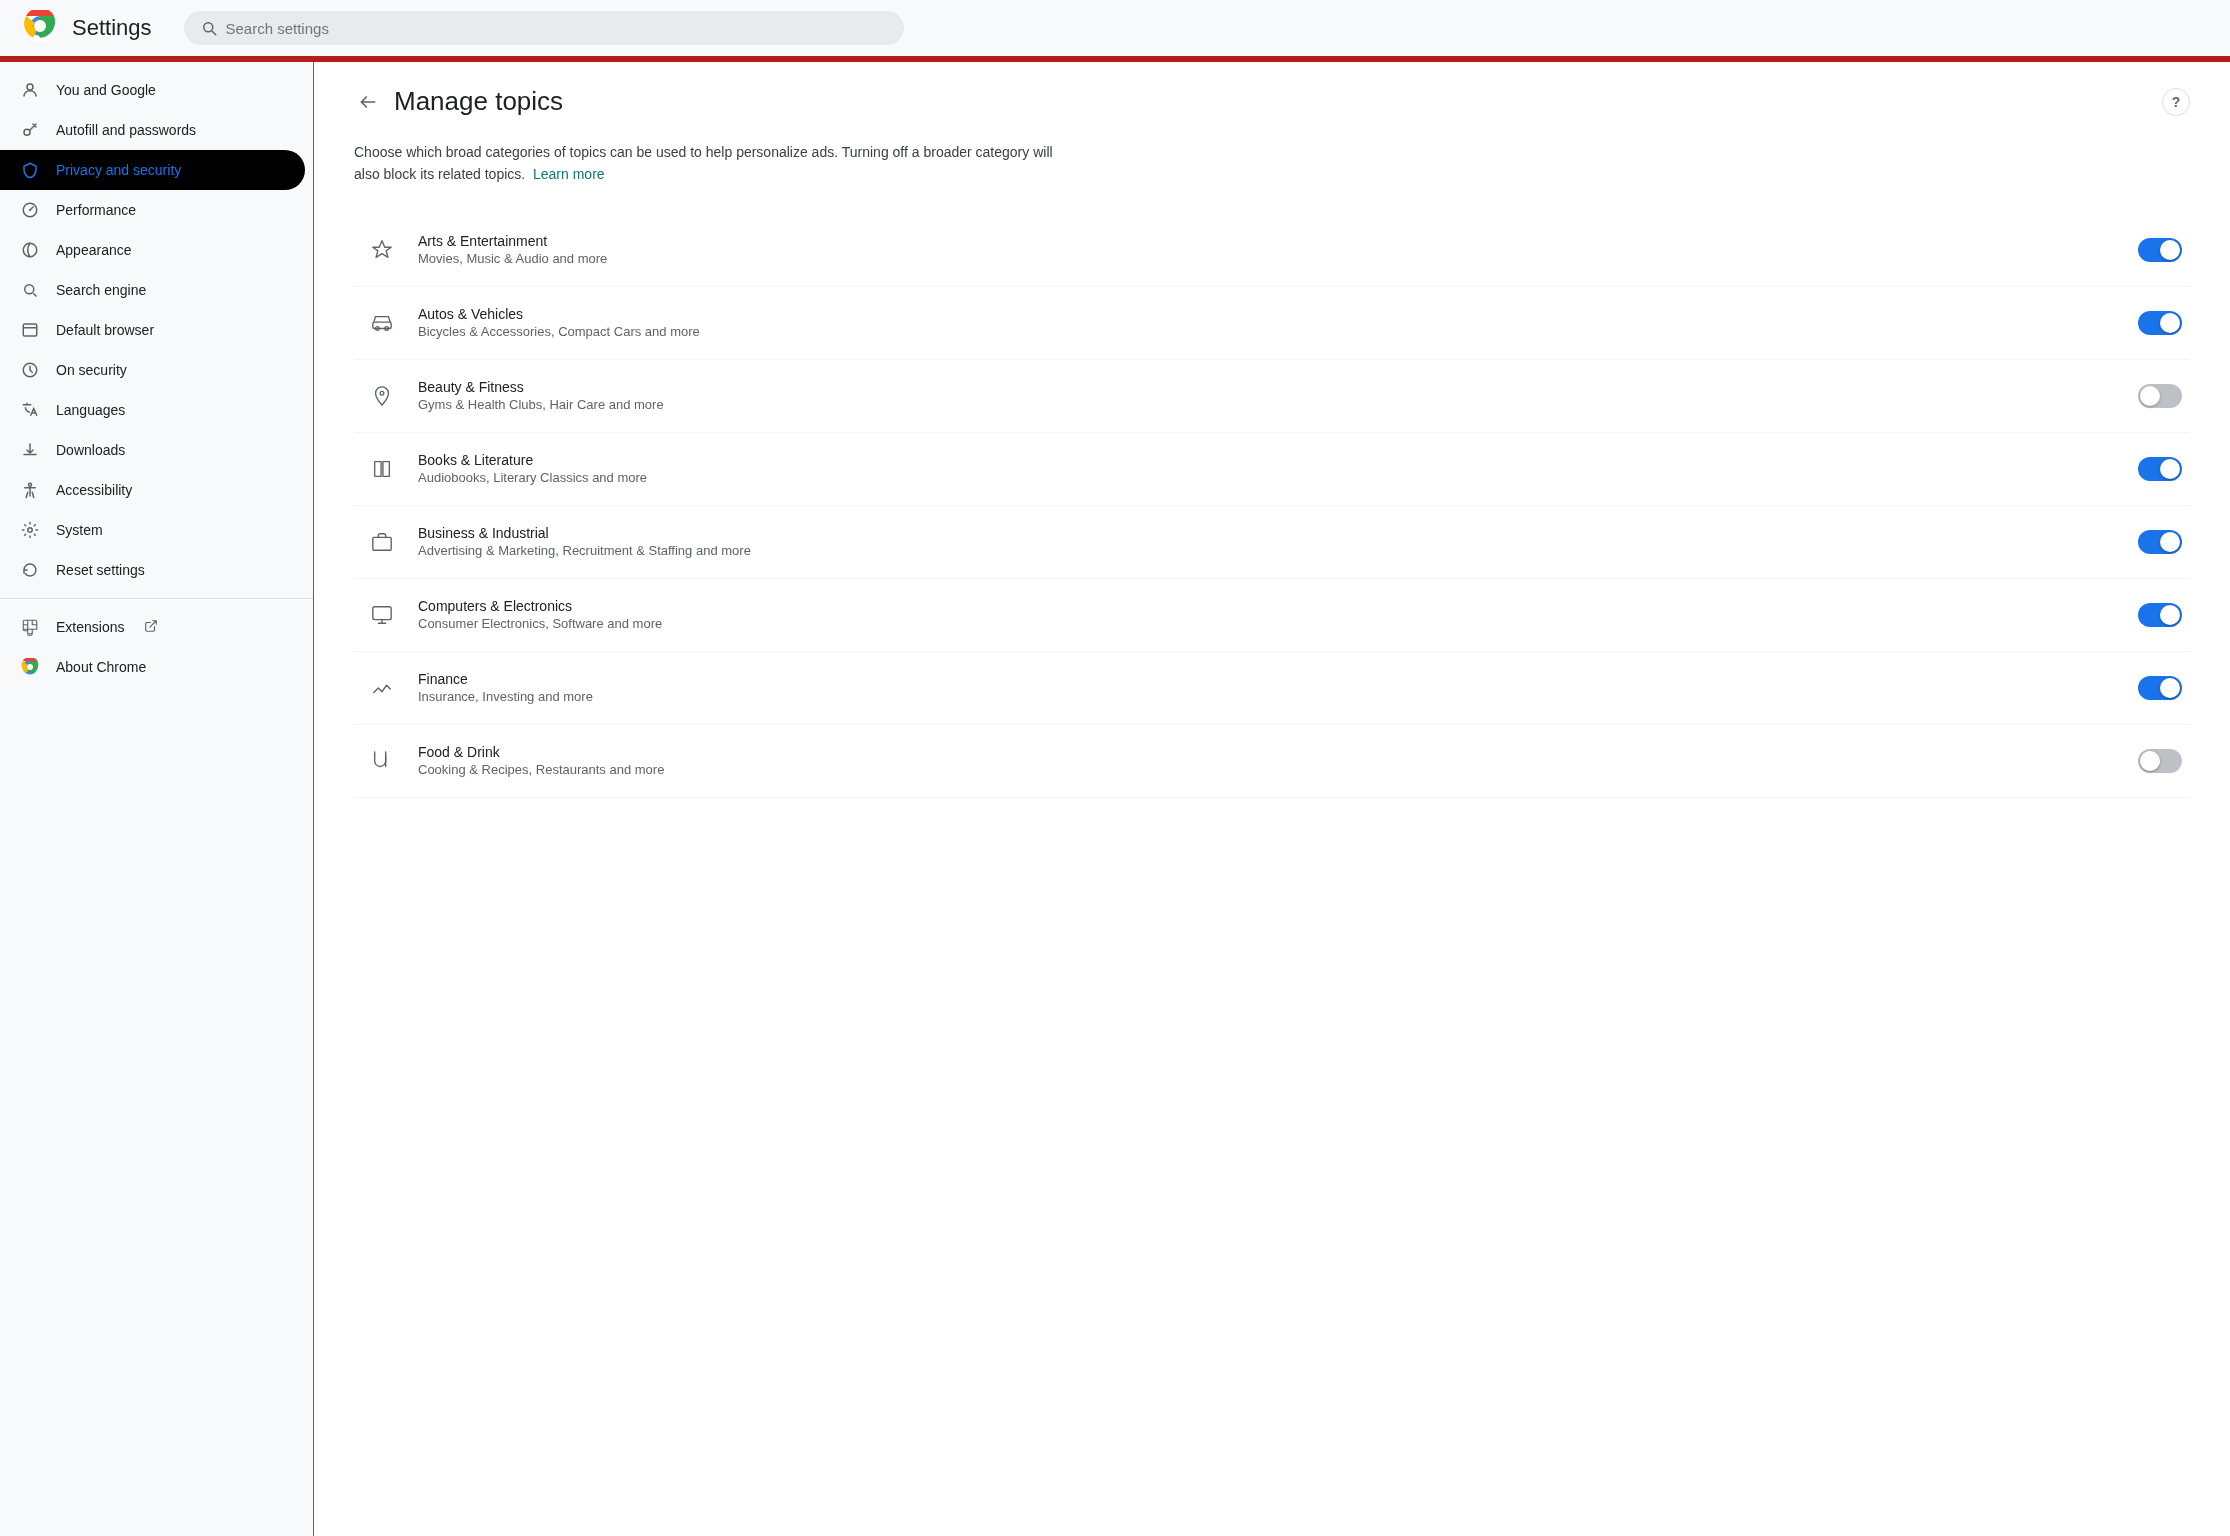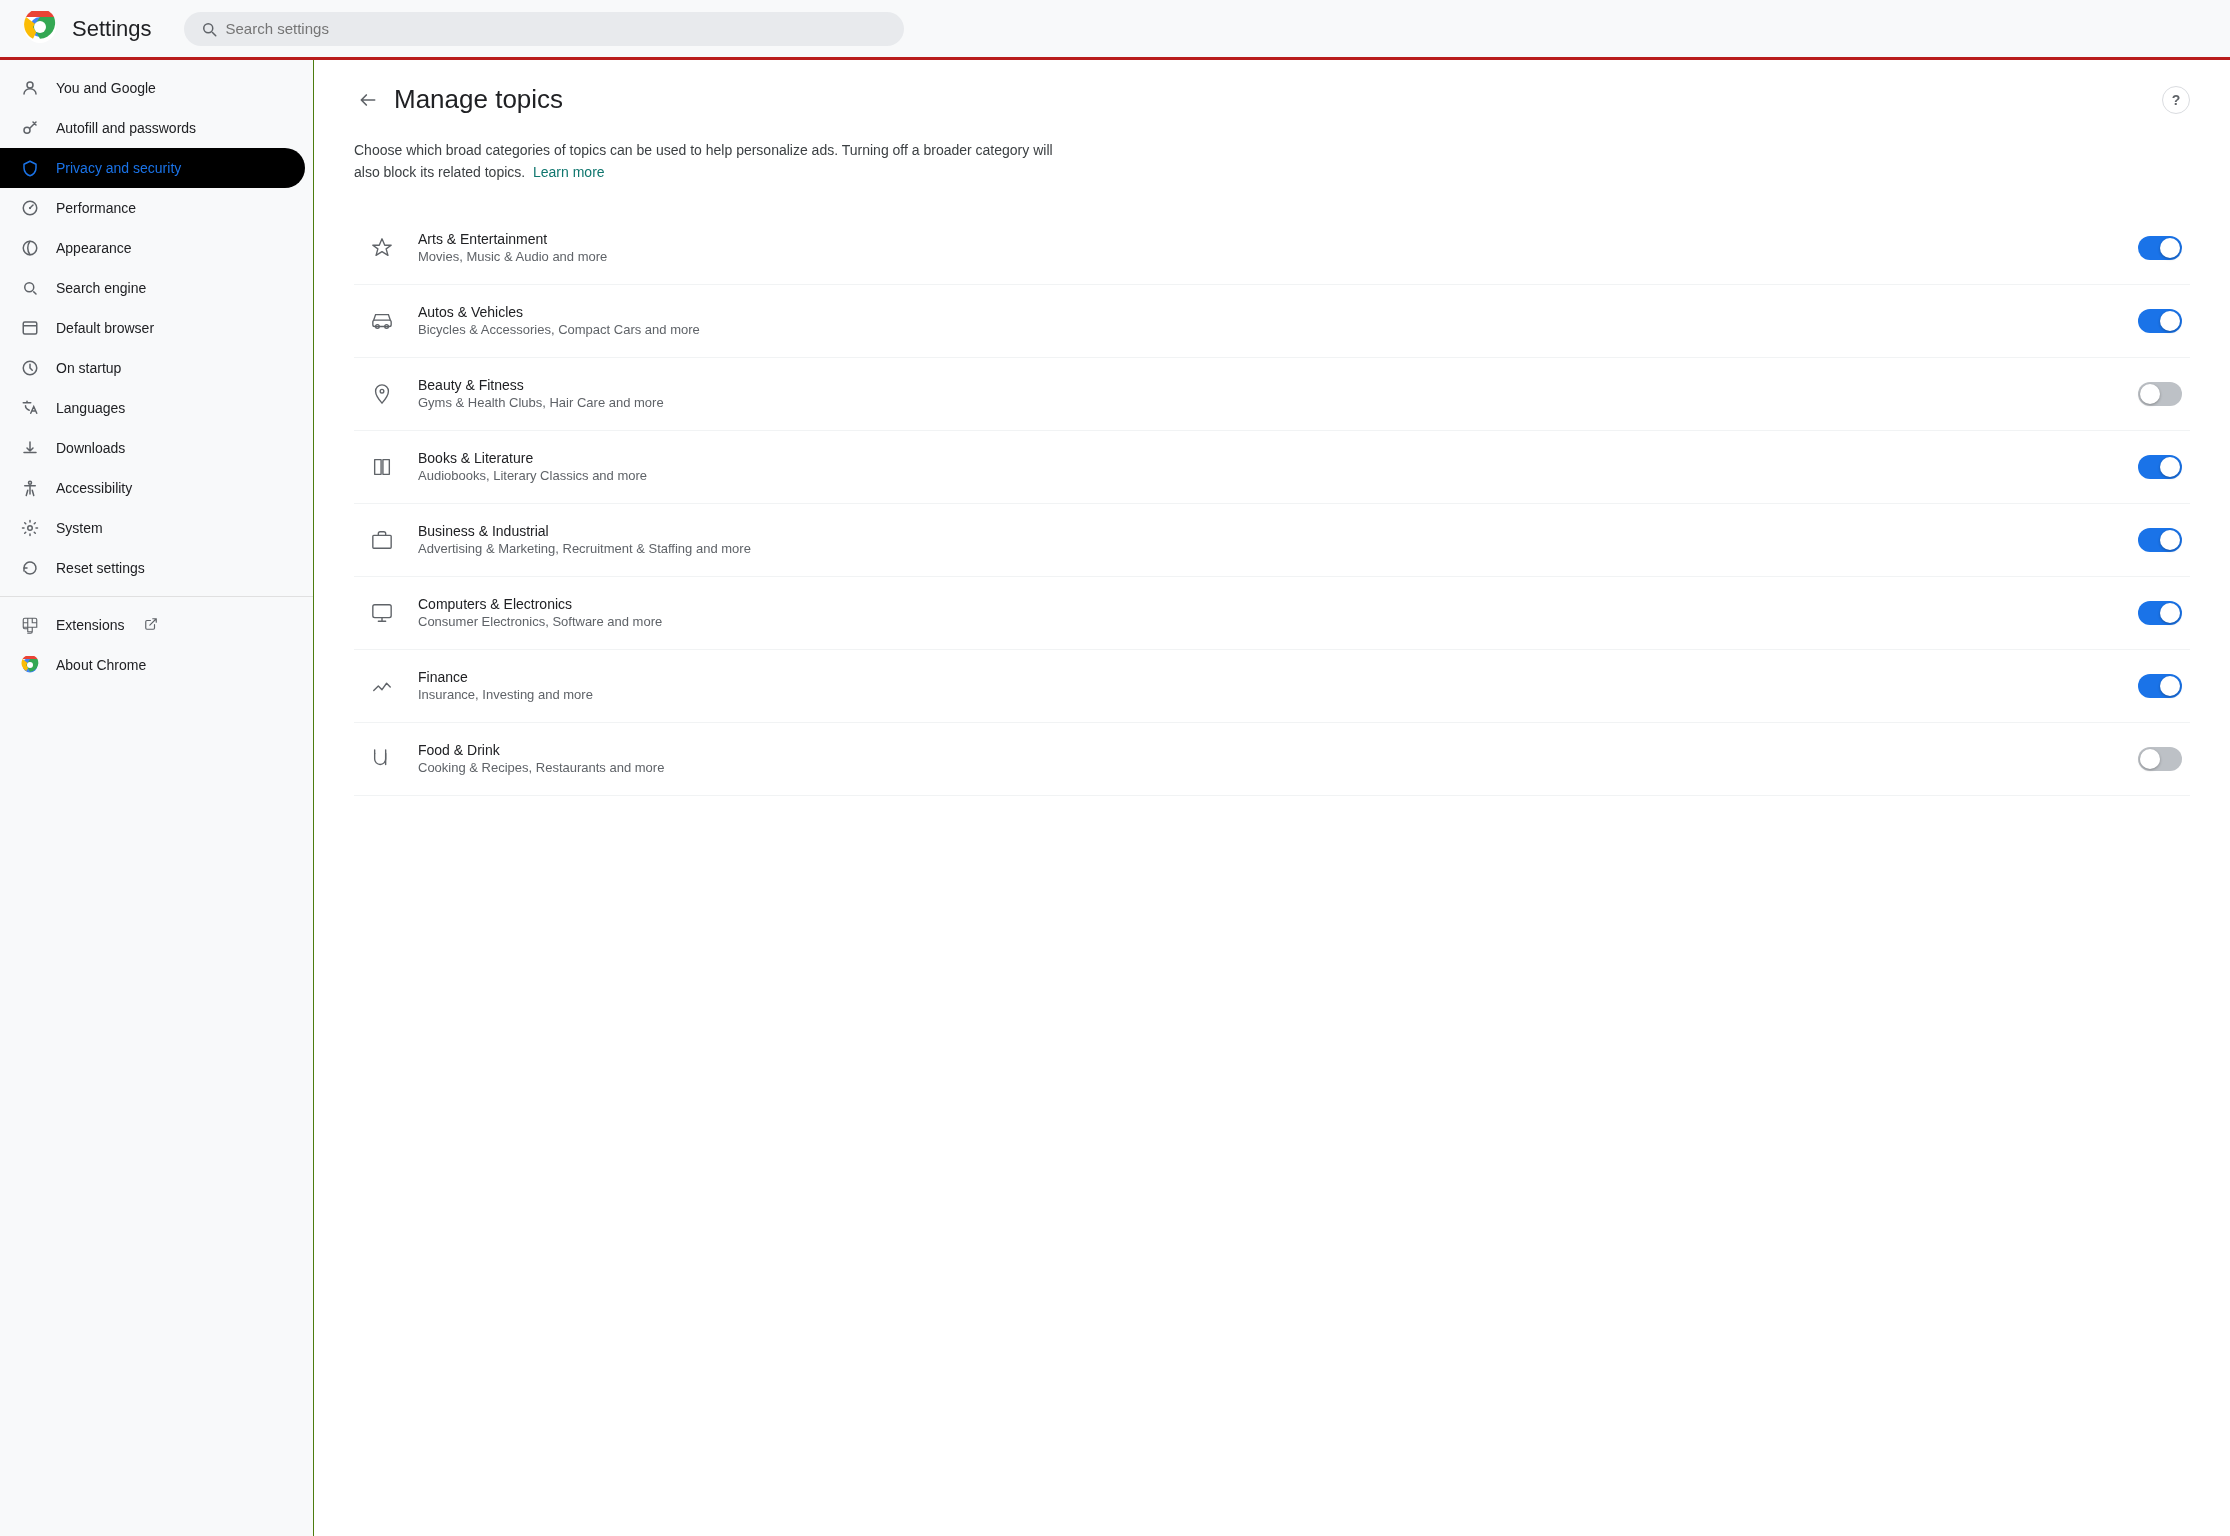--- a/index.html
+++ b/index.html
@@ -3,21 +3,21 @@
   <meta charset="utf-8">
   <style>
     * { box-sizing: border-box; margin: 0; padding: 0; }
     body { font-family: 'Segoe UI', Arial, sans-serif; background: #fff; display: flex; flex-direction: column; height: 100vh; overflow: hidden; }
 
     .top-bar {
       display: flex;
       align-items: center;
       padding: 10px 24px;
       background: #f8f9fa;
-      border-bottom: 3px solid #b91c1c;
+      border-bottom: 6px solid #b91c1c;
       gap: 16px;
       min-height: 60px;
     }
 
     .chrome-logo {
       width: 32px;
       height: 32px;
       flex-shrink: 0;
     }
 
@@ -328,21 +328,21 @@
         </span>
         <span>Default browser</span>
       </div>
       <div class="sidebar-item">
         <span class="icon">
           <svg width="18" height="18" viewBox="0 0 24 24" fill="none">
             <circle cx="12" cy="12" r="9" stroke="currentColor" stroke-width="2"></circle>
             <path d="M12 7v5l3 3" stroke="currentColor" stroke-width="2" stroke-linecap="round"></path>
           </svg>
         </span>
-        <span>On startup</span>
+        <span>On security</span>
       </div>
       <div class="sidebar-item">
         <span class="icon">
           <svg width="18" height="18" viewBox="0 0 24 24" fill="none">
             <path d="M3 5h10M8 3v2M6 9c0 3 2.5 5 5 6" stroke="currentColor" stroke-width="2" stroke-linecap="round"></path>
             <path d="M13 19l4-9 4 9M14.5 16h5" stroke="currentColor" stroke-width="2" stroke-linecap="round"></path>
           </svg>
         </span>
         <span>Languages</span>
       </div>

